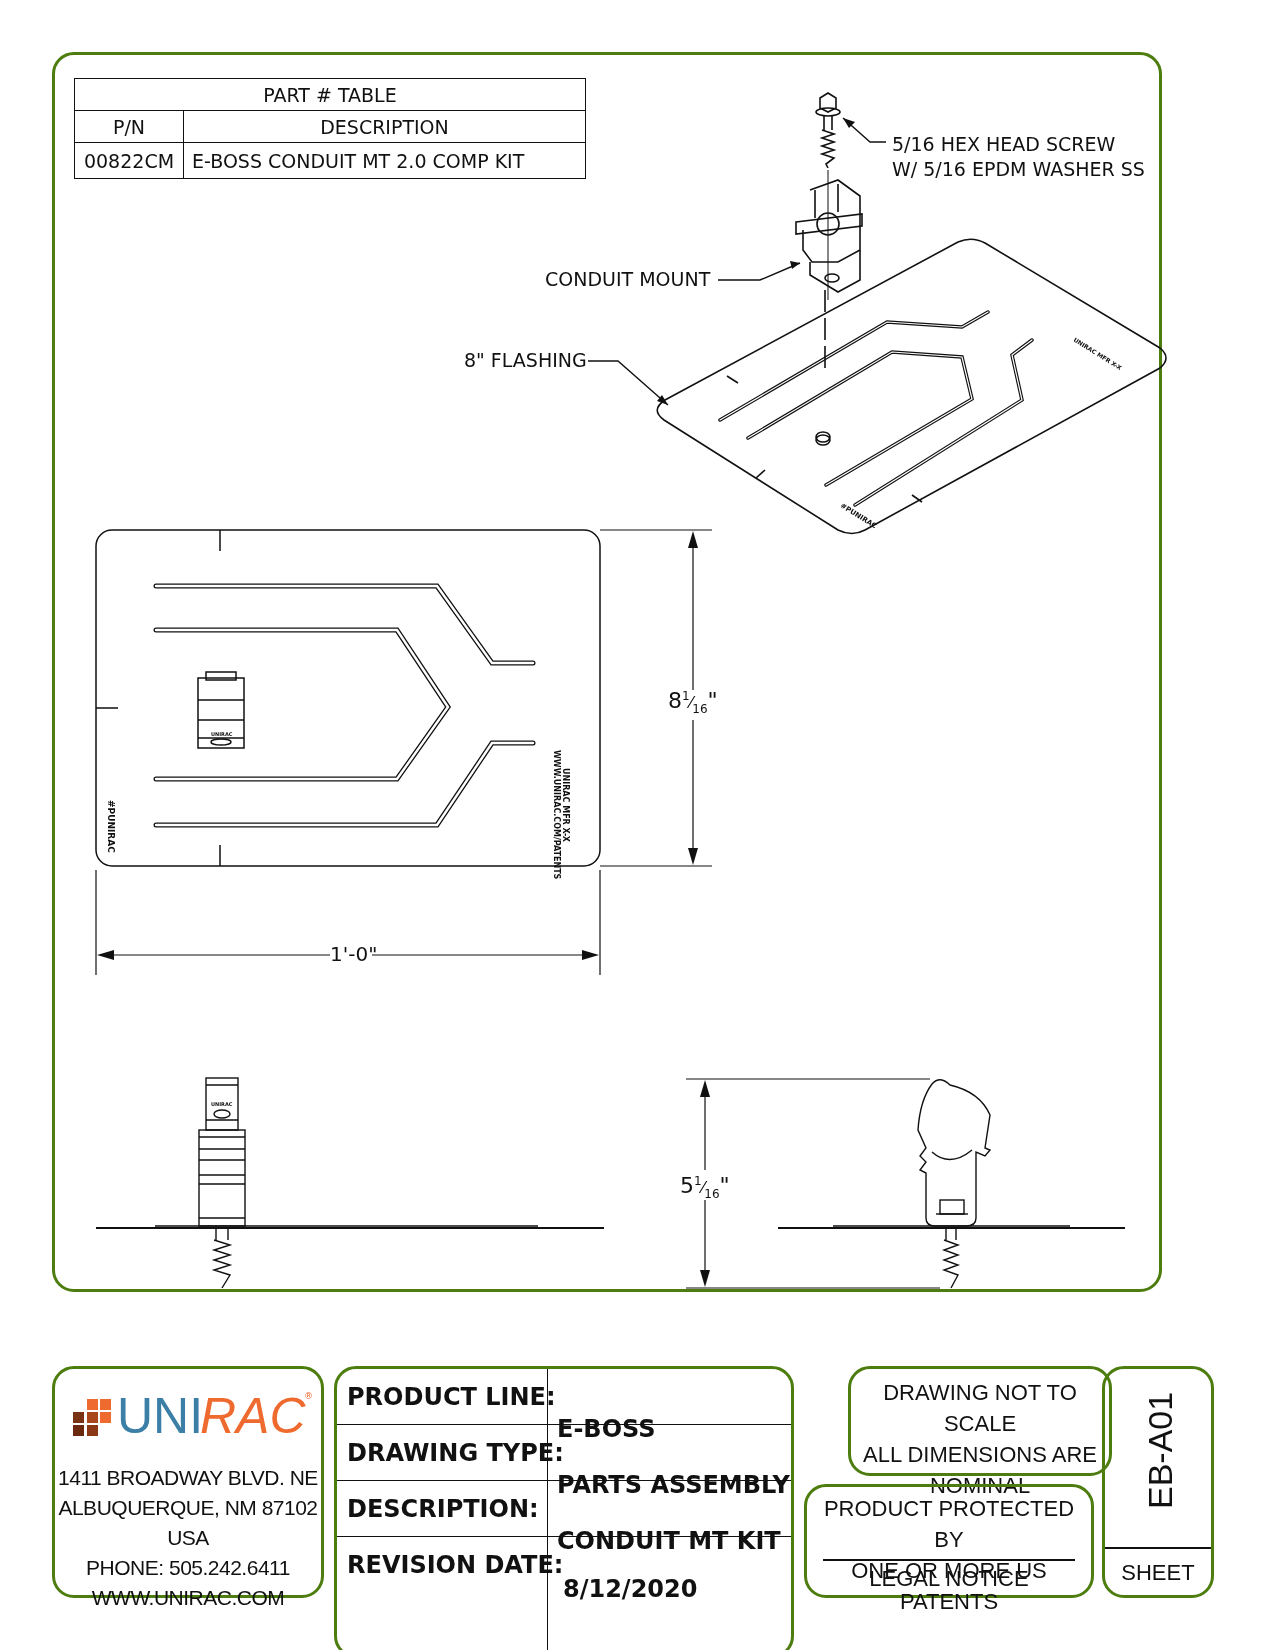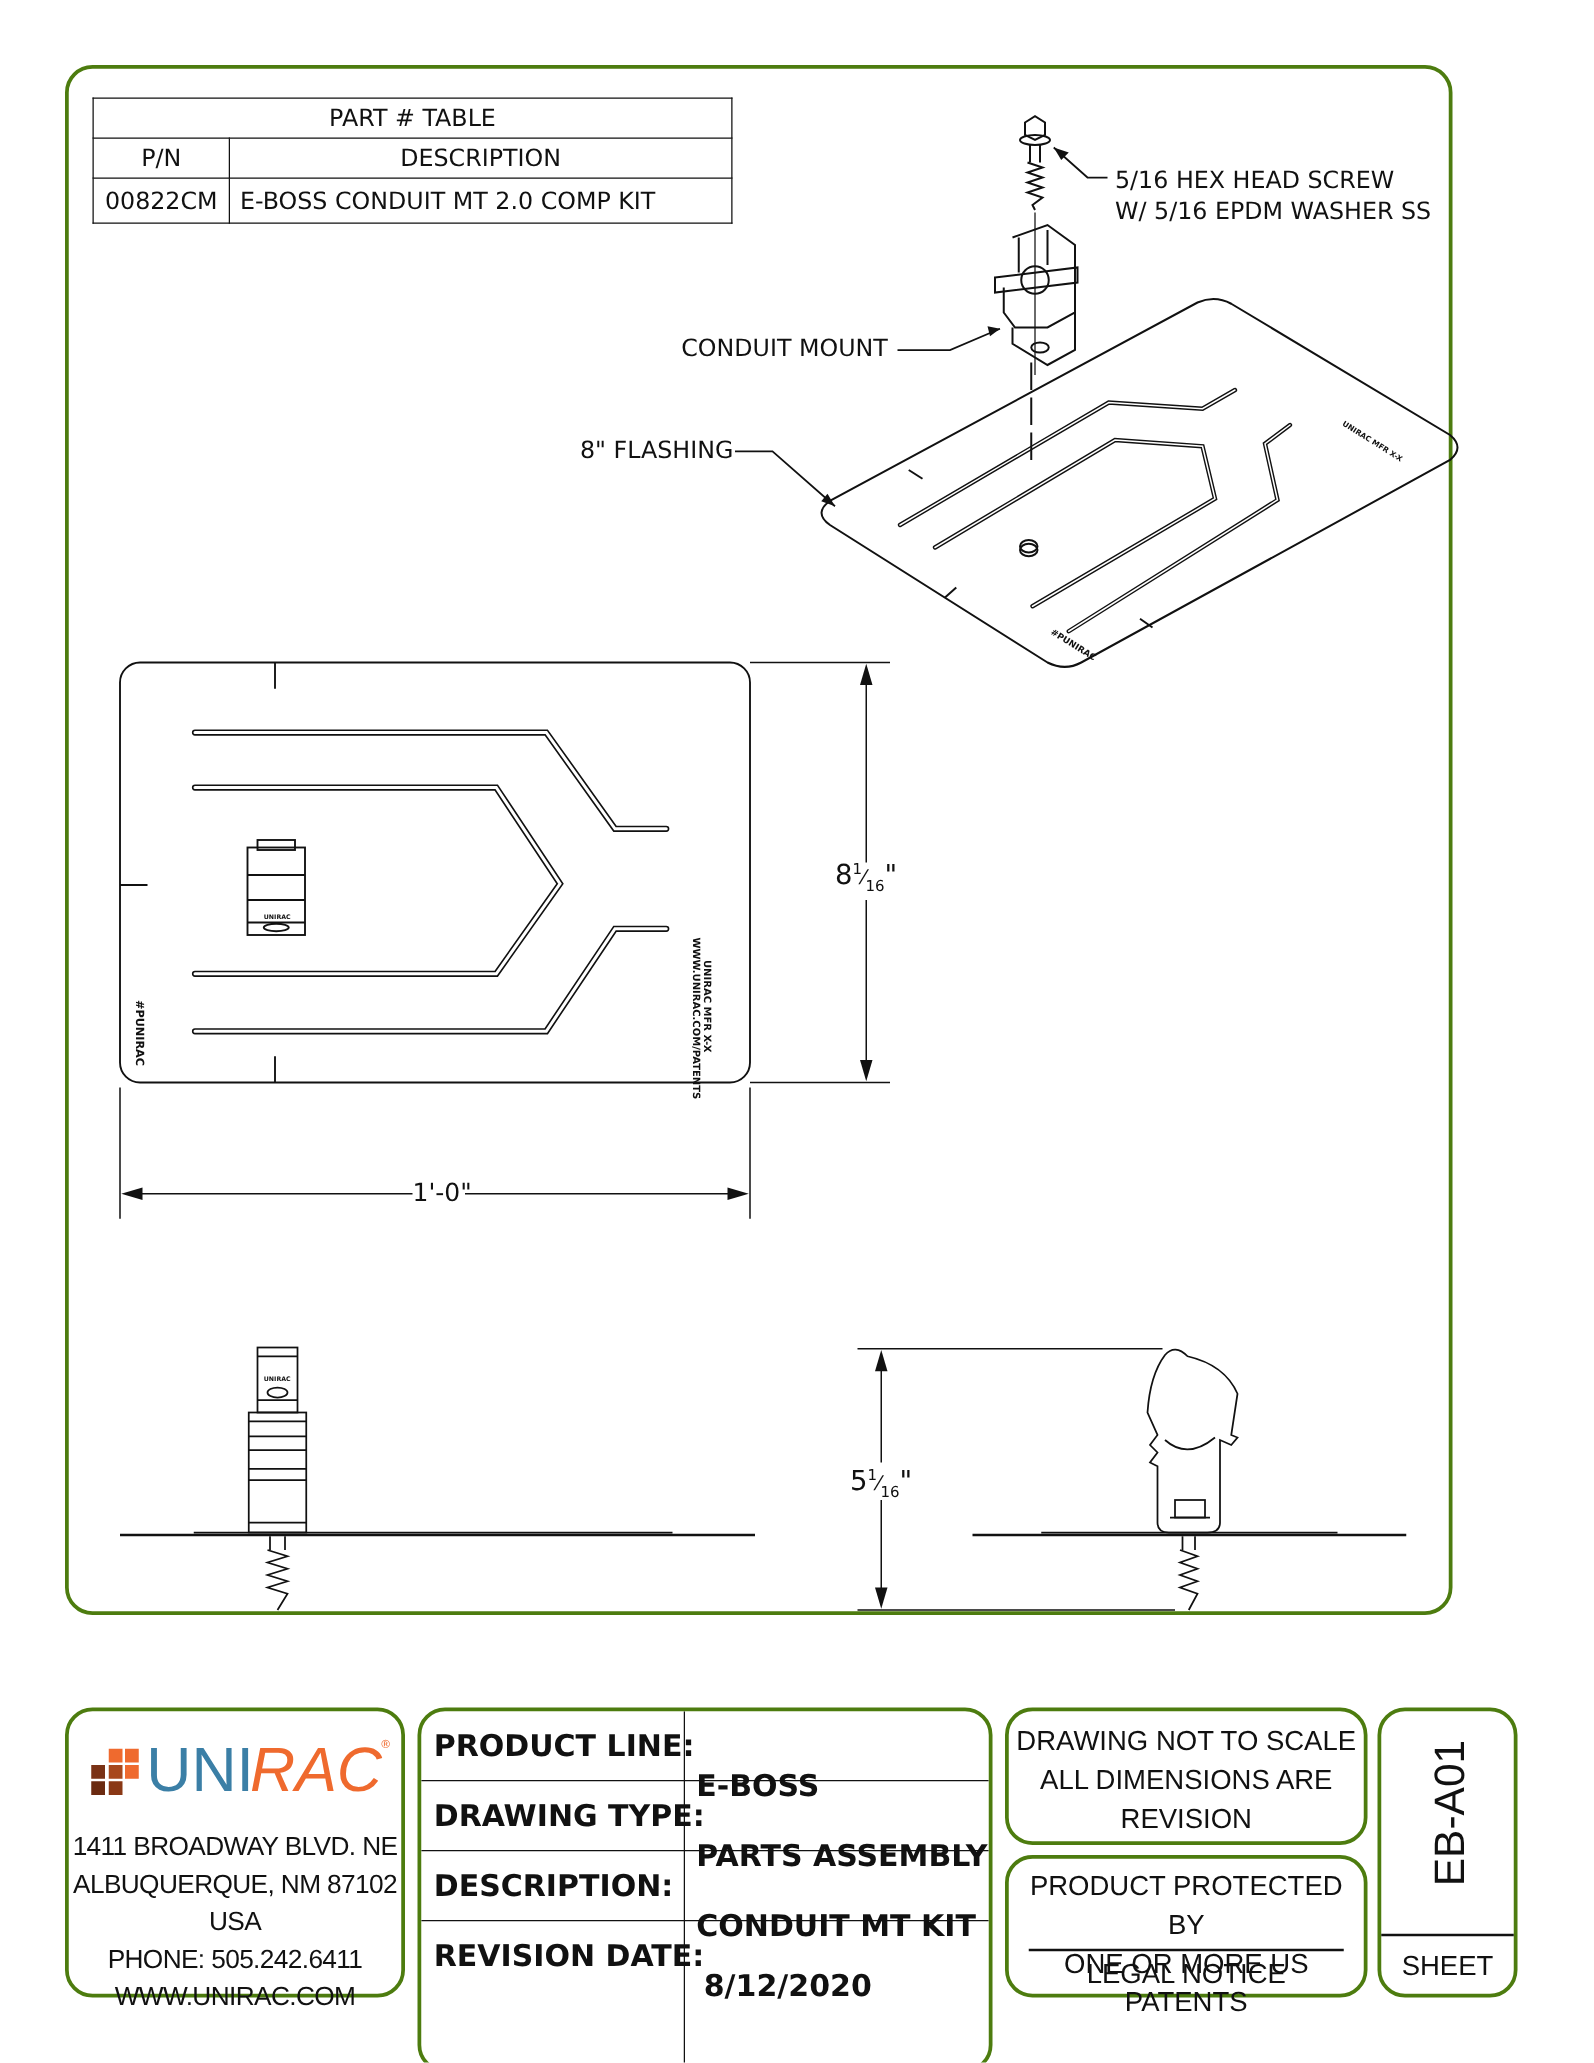--- a/index.html
+++ b/index.html
@@ -214,25 +214,25 @@
   <div class="tb-row" style="top:112px; height:56px;">
     <span class="tb-label" style="top:14px;">DESCRIPTION:</span>
     <span class="tb-value" style="top:14px;">CONDUIT MT KIT</span>
   </div>
   <div class="tb-row" style="top:168px; height:64px; border-bottom:none;">
     <span class="tb-label" style="top:14px;">REVISION DATE:</span>
     <span class="tb-value" style="top:6px; left:226px;">8/12/2020</span>
   </div>
 </div>
 
-<div class="frame" style="left:804px; top:1366px; width:290px; height:110px;">
+<div class="frame" style="left:848px; top:1366px; width:264px; height:110px;">
   <div class="center-lines" style="top:8px; font-family:'Liberation Sans', sans-serif;">
     <div>DRAWING NOT TO SCALE</div>
     <div>ALL DIMENSIONS ARE</div>
-    <div>REVISION</div>
+    <div>NOMINAL</div>
   </div>
 </div>
 <div class="frame" style="left:804px; top:1484px; width:290px; height:114px;">
   <div class="center-lines" style="top:6px; font-family:'Liberation Sans', sans-serif;">
     <div>PRODUCT PROTECTED BY</div>
     <div>ONE OR MORE US PATENTS</div>
   </div>
   <div class="abs" style="left:16px; right:16px; top:72px; border-top:2px solid #111;"></div>
   <div class="center-lines" style="top:76px; font-family:'Liberation Sans', sans-serif;">LEGAL NOTICE</div>
 </div>

